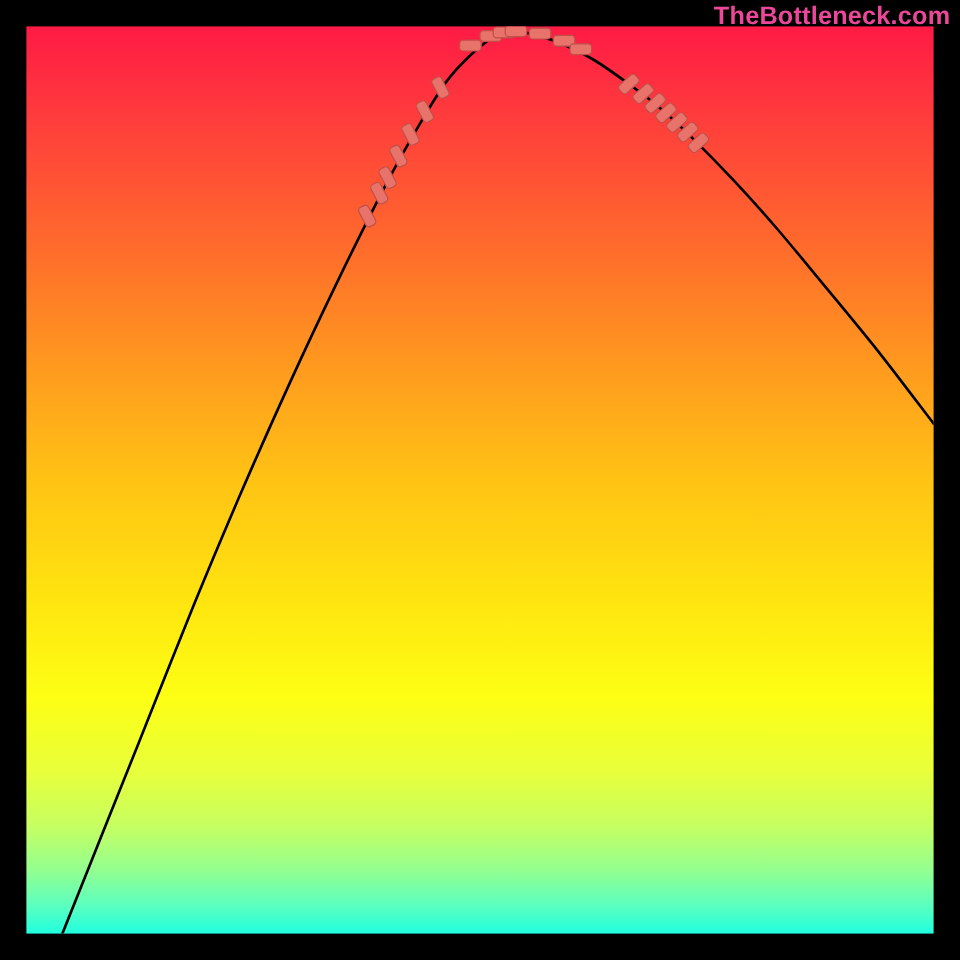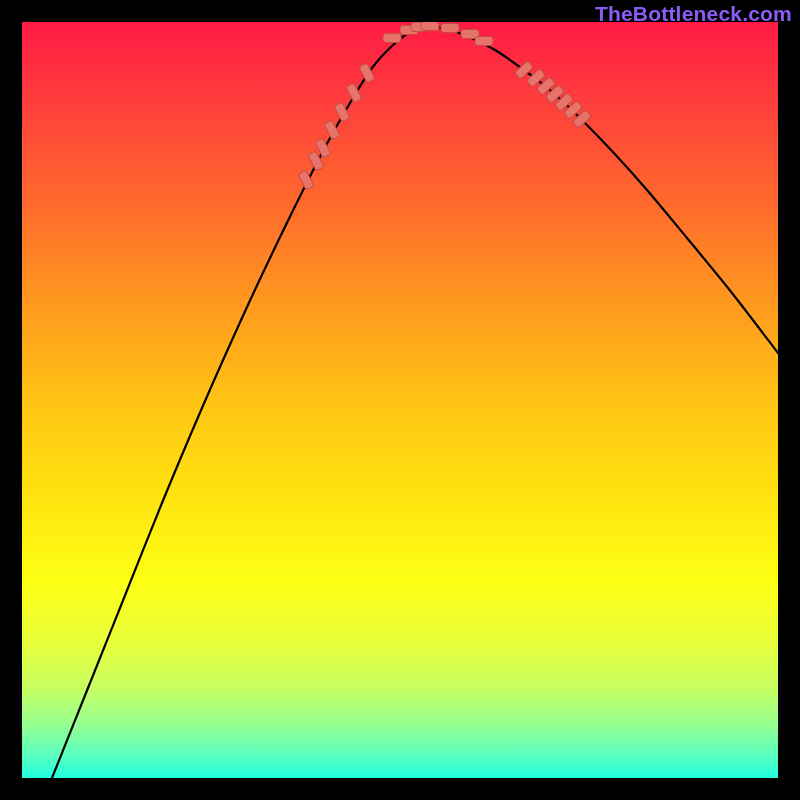--- a/index.html
+++ b/index.html
@@ -36,21 +36,21 @@
       #e8ff3a 82%,
       #c7ff60 88%,
       #93ff90 93%,
       #5affc0 97%,
       #20ffdf 100%);
   }
   .attribution {
     position: absolute;
     top: 2px;
     right: 8px;
-    color: #8b5cf6;
+    color: #ec4899;
     font-size: 21px;
     font-weight: 600;
     letter-spacing: 0.2px;
   }
   svg {
     position: absolute;
     left: 0;
     top: 0;
   }
   .curves path {

